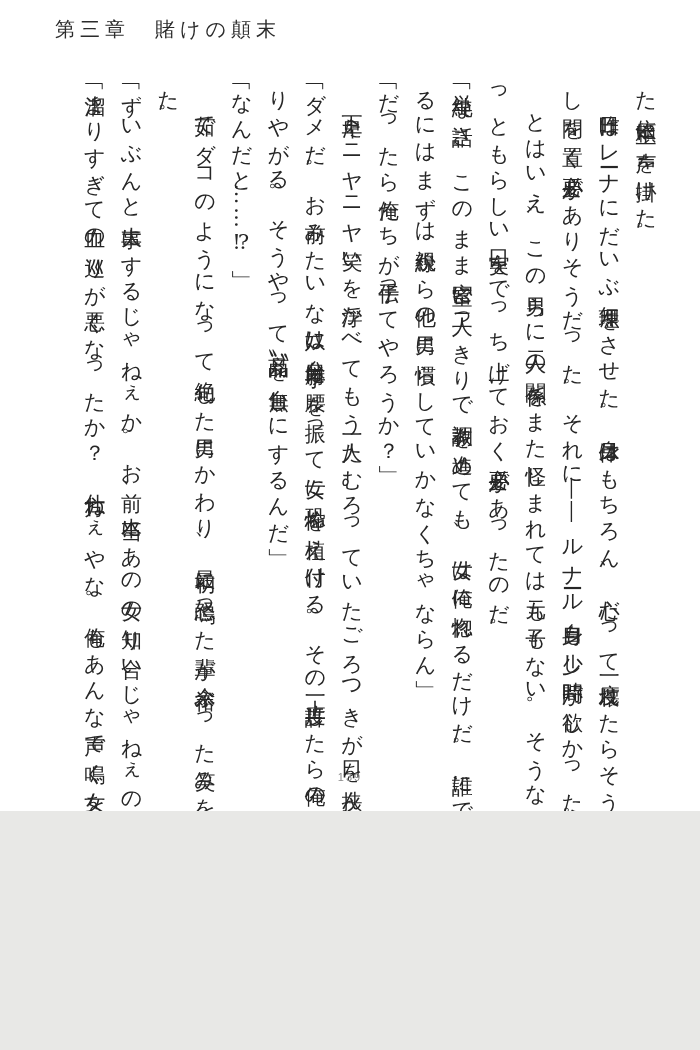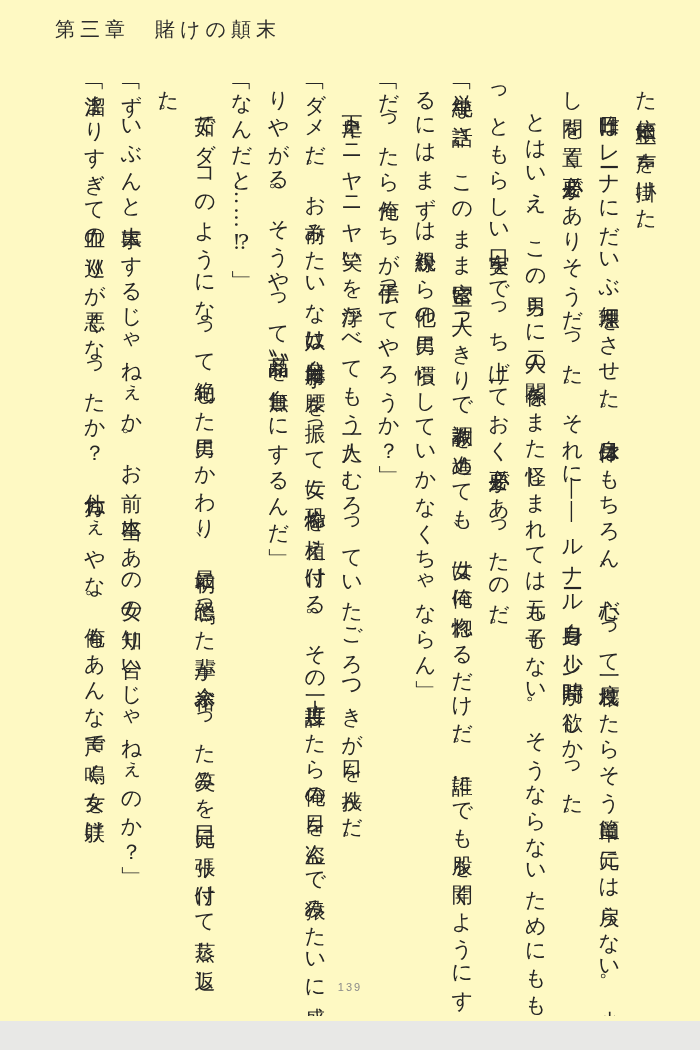--- a/index.html
+++ b/index.html
@@ -3,22 +3,22 @@
 <meta charset="utf-8">
 <style>
   html, body {
     margin: 0;
     padding: 0;
     background: #e8e8e6;
   }
   .page {
     position: relative;
     width: 700px;
-    height: 1021px;
-    background: #fef9c3;
+    height: 811px;
+    background: #ffffff;
     overflow: hidden;
     font-family: "DejaVu Serif", serif;
   }
   .chapter-header {
     position: absolute;
     top: 16px;
     left: 55px;
     font-size: 20px;
     letter-spacing: 5px;
     color: #2b2b2b;

